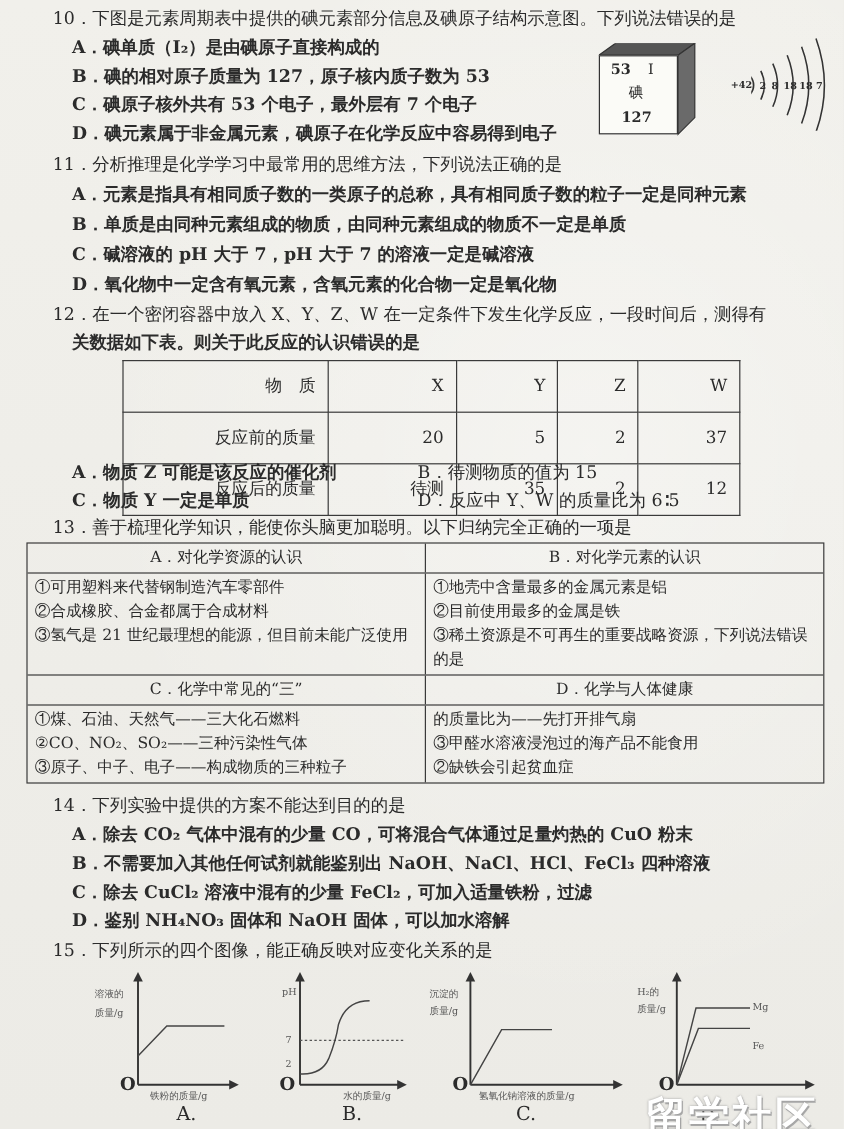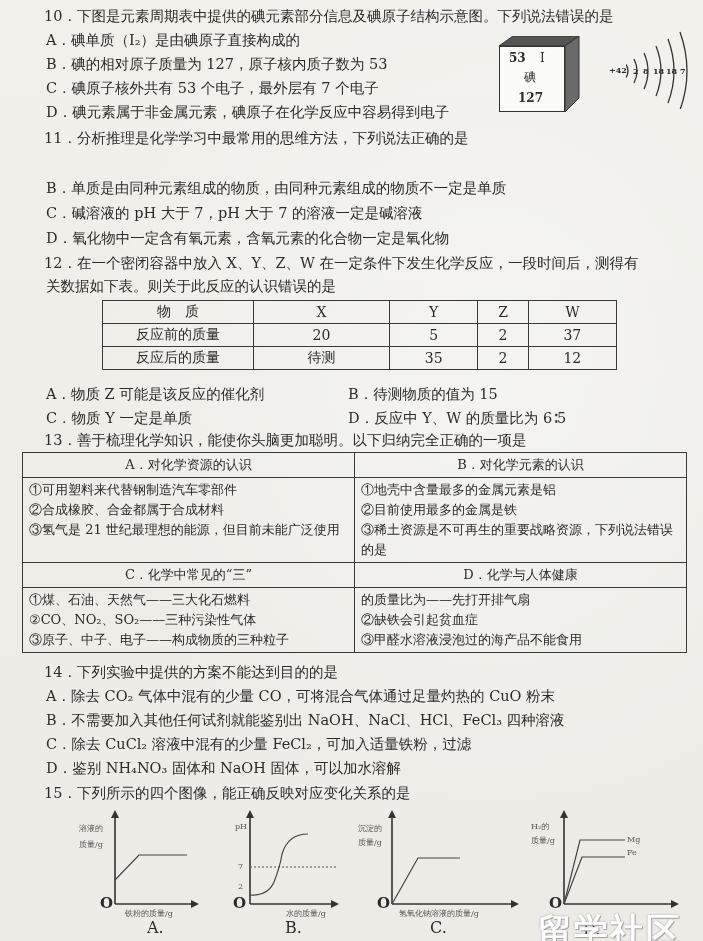--- a/index.html
+++ b/index.html
@@ -9,29 +9,29 @@
     font-family: "DejaVu Serif", "Liberation Serif", serif;
     color: #2b2b2b;
     position: relative;
     font-size: 14.5px;
   }
   .page { position: absolute; inset: 0; background:
       radial-gradient(ellipse at 70% 40%, rgba(255,255,255,0.35), rgba(0,0,0,0) 60%),
       linear-gradient(180deg, #f1f0eb 0%, #ecebe6 100%); }
   .line { position: absolute; white-space: nowrap; line-height: 20px; }
   .q { left: 32px; margin-left: 12px; }
-  .opt { left: 46px; }
+  .opt { left: 60px; font-weight: bold; }
 
   
   table.t12 {
     position: absolute; left: 102px; top: 300px;
     border-collapse: collapse; width: 515px;
     font-size: 14px; text-align: center;
   }
-  table.t12 td { border: 1.5px solid #3a3a3a; height: 22px; padding: 0; }
+  table.t12 td { border: 1.5px solid #3a3a3a; height: 22px; padding: 10px; text-align: right; }
   table.t12 td:first-child { width: 150px; }
 
   
   .g13 { position: absolute; left: 22px; top: 452px; width: 663px; border: 1.5px solid #3a3a3a; font-size: 13px; }
   .g13 .row { display: flex; border-bottom: 1.5px solid #3a3a3a; }
   .g13 .row:last-child { border-bottom: none; }
   .g13 .cell { flex: 1; padding: 2px 6px; }
   .g13 .cell + .cell { border-left: 1.5px solid #3a3a3a; }
   .g13 .head { text-align: center; height: 24px; line-height: 24px; padding: 0; }
   .g13 .item { line-height: 20px; }
@@ -92,20 +92,21 @@
     </svg>
     <span style="position:absolute;left:-17px;top:36px;font-size:8px;font-weight:bold">+42</span>
     <span style="position:absolute;left:7px;top:37px;font-size:8px;font-weight:bold">2</span>
     <span style="position:absolute;left:17px;top:37px;font-size:8px;font-weight:bold">8</span>
     <span style="position:absolute;left:27px;top:37px;font-size:8px;font-weight:bold">18</span>
     <span style="position:absolute;left:40px;top:37px;font-size:8px;font-weight:bold">18</span>
     <span style="position:absolute;left:54px;top:37px;font-size:8px;font-weight:bold">7</span>
   </div>
 
   <div class="line q" style="top:128px">11．分析推理是化学学习中最常用的思维方法，下列说法正确的是</div>
+  <div class="line opt" style="top:153px">A．元素是指具有相同质子数的一类原子的总称，具有相同质子数的粒子一定是同种元素</div>
   <div class="line opt" style="top:178px">B．单质是由同种元素组成的物质，由同种元素组成的物质不一定是单质</div>
   <div class="line opt" style="top:203px">C．碱溶液的 pH 大于 7，pH 大于 7 的溶液一定是碱溶液</div>
   <div class="line opt" style="top:228px">D．氧化物中一定含有氧元素，含氧元素的化合物一定是氧化物</div>
 
   <div class="line q" style="top:253px">12．在一个密闭容器中放入 X、Y、Z、W 在一定条件下发生化学反应，一段时间后，测得有</div>
   <div class="line opt" style="top:276px">关数据如下表。则关于此反应的认识错误的是</div>
 
   <table class="t12">
     <tbody>
         <tr>
@@ -161,22 +162,22 @@
       <div class="cell head">D．化学与人体健康</div>
     </div>
     <div class="row">
       <div class="cell">
         <div class="item">①煤、石油、天然气——三大化石燃料</div>
         <div class="item">②CO、NO₂、SO₂——三种污染性气体</div>
         <div class="item">③原子、中子、电子——构成物质的三种粒子</div>
       </div>
       <div class="cell">
         <div class="item">的质量比为——先打开排气扇</div>
+        <div class="item">③甲醛水溶液浸泡过的海产品不能食用</div>
         <div class="item">②缺铁会引起贫血症</div>
-        <div class="item">③甲醛水溶液浸泡过的海产品不能食用</div>
       </div>
     </div>
   </div>
 
   <div class="line q" style="top:662px">14．下列实验中提供的方案不能达到目的的是</div>
   <div class="line opt" style="top:686px">A．除去 CO₂ 气体中混有的少量 CO，可将混合气体通过足量灼热的 CuO 粉末</div>
   <div class="line opt" style="top:710px">B．不需要加入其他任何试剂就能鉴别出 NaOH、NaCl、HCl、FeCl₃ 四种溶液</div>
   <div class="line opt" style="top:734px">C．除去 CuCl₂ 溶液中混有的少量 FeCl₂，可加入适量铁粉，过滤</div>
   <div class="line opt" style="top:758px">D．鉴别 NH₄NO₃ 固体和 NaOH 固体，可以加水溶解</div>
 
@@ -234,21 +235,21 @@
       <line x1="39" y1="2" x2="39" y2="92" stroke="#333" stroke-width="1.6"></line>
       <polygon points="35,6 39,-2 43,6" fill="#333"></polygon>
       <line x1="39" y1="92" x2="150" y2="92" stroke="#333" stroke-width="1.6"></line>
       <polygon points="146,88 154,92 146,96" fill="#333"></polygon>
       <polyline points="39,92 55,28 100,28" fill="none" stroke="#444" stroke-width="1.2"></polyline>
       <polyline points="39,92 57,45 100,45" fill="none" stroke="#444" stroke-width="1.2"></polyline>
     </svg>
     <span class="glabel" style="left:6px;top:10px">H₂的</span>
     <span class="glabel" style="left:6px;top:24px">质量/g</span>
     <span class="glabel" style="left:102px;top:23px">Mg</span>
-    <span class="glabel" style="left:102px;top:36px">Fe</span>
+    <span class="glabel" style="left:102px;top:55px">Fe</span>
     <span class="origin" style="left:24px;top:82px">O</span>
     <span class="gcap" style="left:58px;top:108px">D.</span>
   </div>
 
   <div class="wm">
     <span class="big">留学社区</span>
     <span class="url">bbs.liuxue86.com</span>
   </div>
 </div>
 

